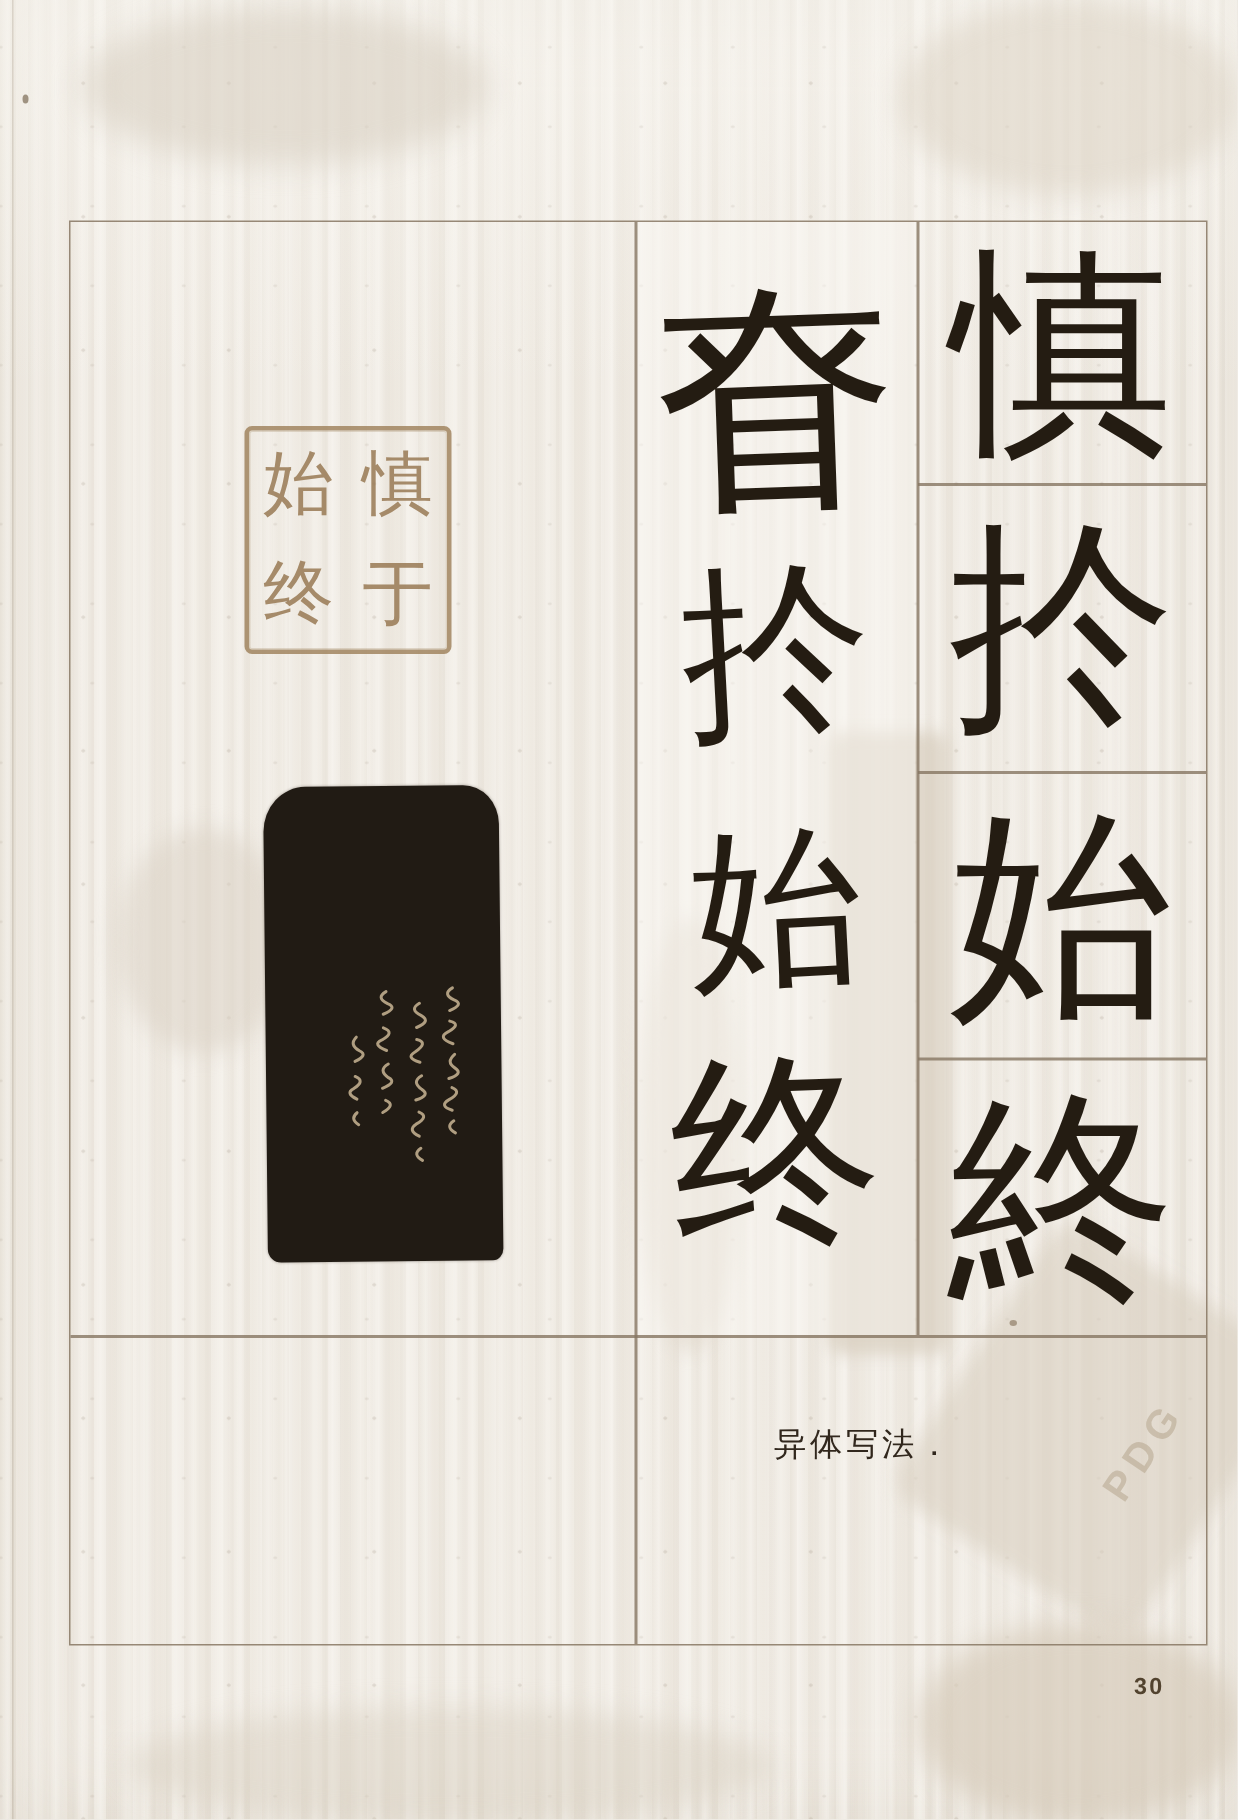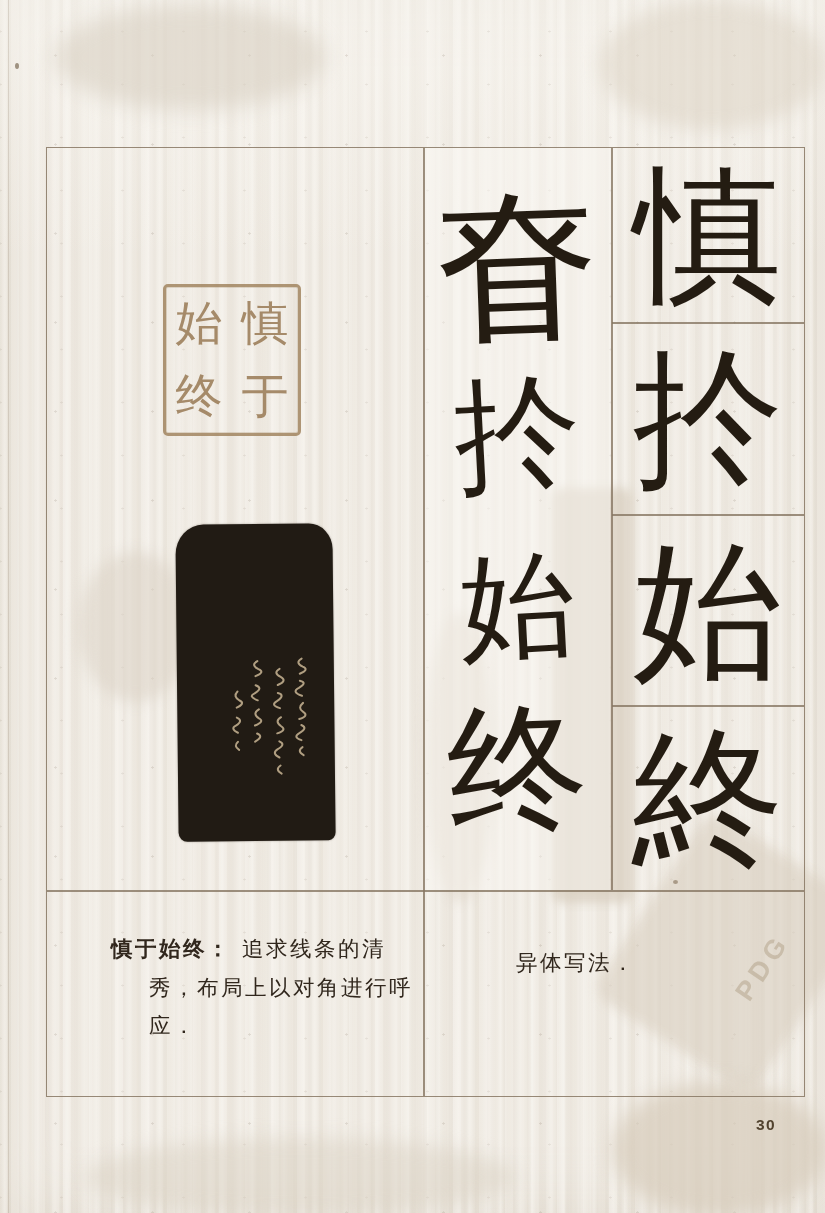--- a/index.html
+++ b/index.html
@@ -171,25 +171,20 @@
     <div class="rc r2">
         <span>扵</span>
       </div>
     <div class="rc r3">
         <span>始</span>
       </div>
     <div class="rc r4">
         <span>終</span>
       </div>
 
-    <div class="cap cap-left">
-      <div><span class="lead">慎于始终：</span><span>追求线条的清</span></div>
-      <div class="cont">秀，布局上以对角进行呼</div>
-      <div class="cont">应．</div>
-    </div>
 
     <div class="cap cap-right">
       <div class="cont">异体写法．</div>
     </div>
 
   </div>
 
   <div class="pagenum">30</div>
 
 </div>

